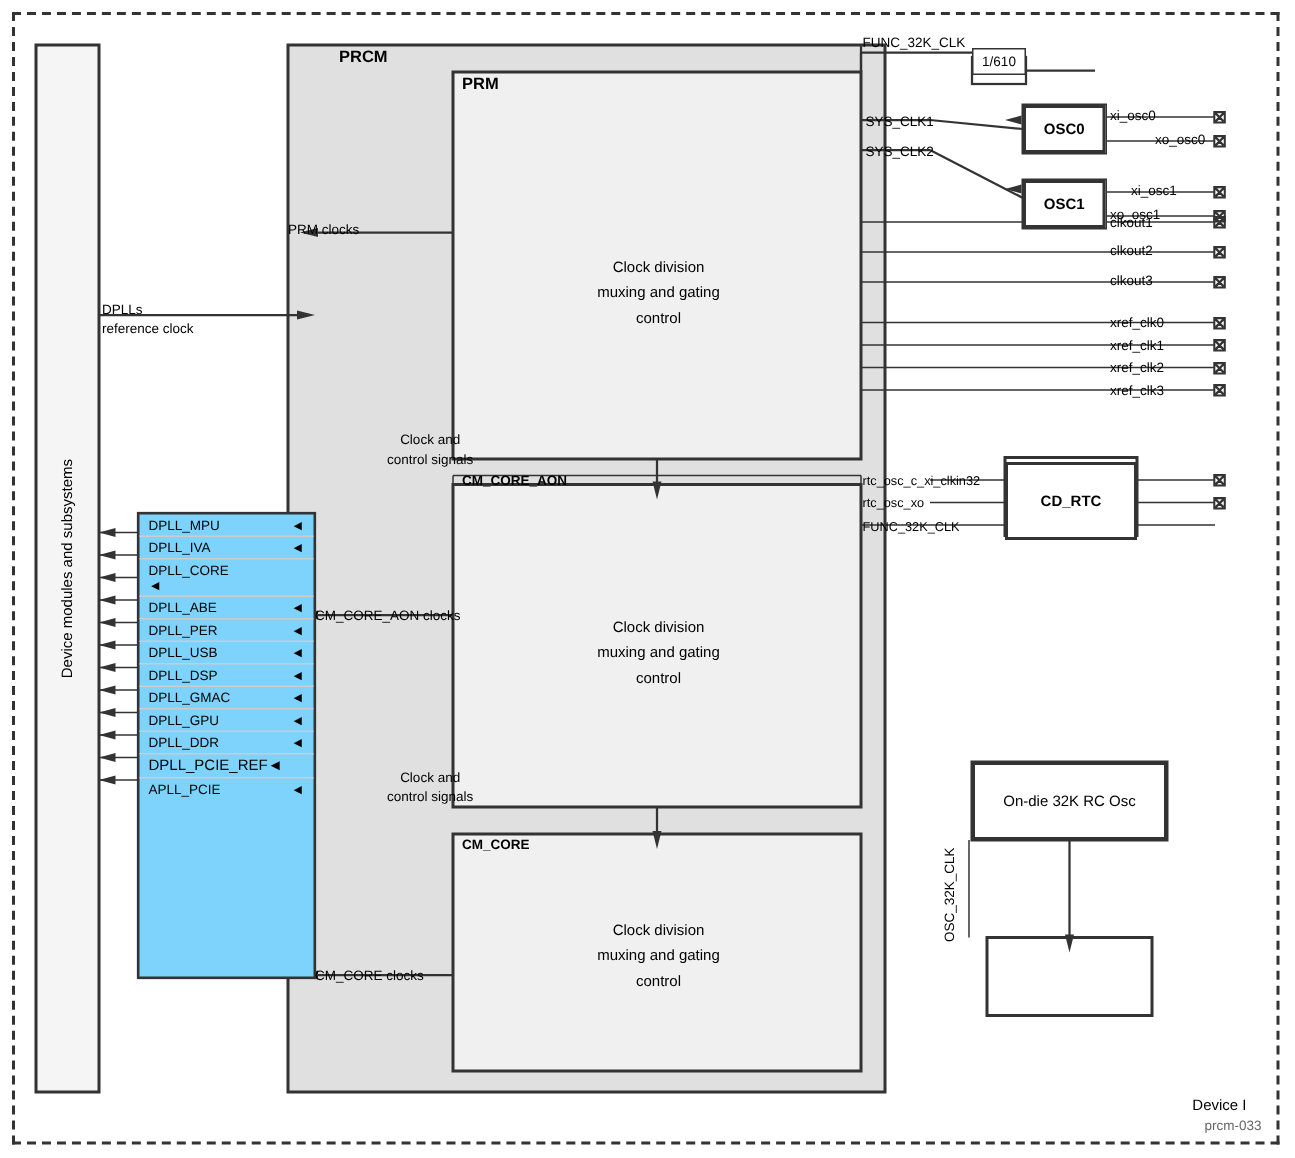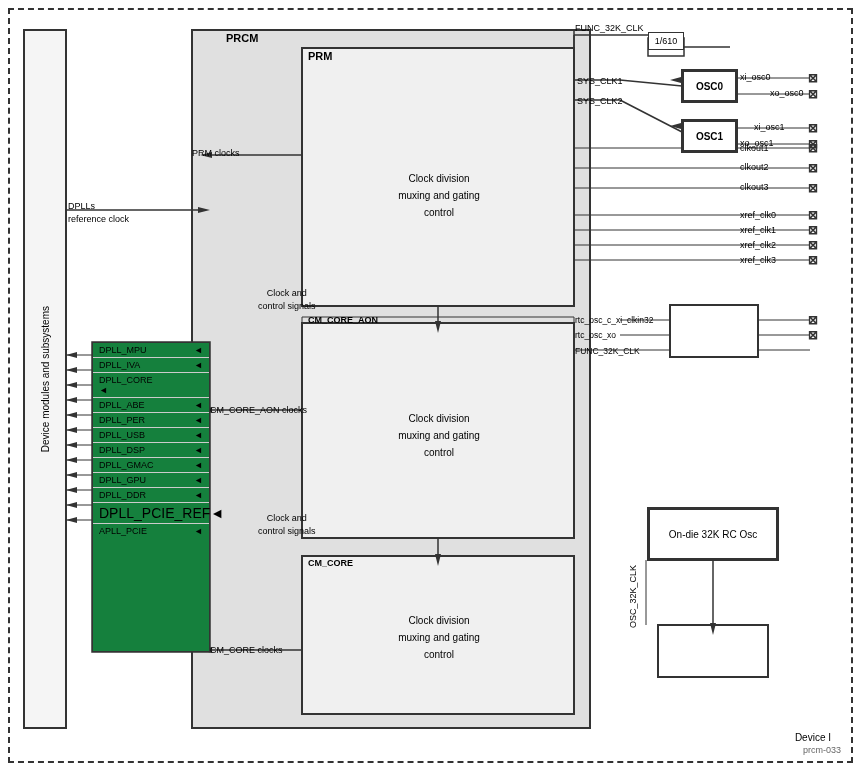--- a/index.html
+++ b/index.html
@@ -241,21 +241,21 @@
   <div class="signal-label" style="top:548px;left:298px;font-weight:bold;font-size:9px;">CM_CORE</div>
 
   <div style="position:absolute;top:555px;left:295px;width:268px;height:145px;display:flex;align-items:center;justify-content:center;text-align:center;font-size:10px;line-height:1.7;">
     Clock division<br>muxing and gating<br>control
   </div>
 
   <div style="position:absolute;top:20px;left:14px;width:42px;height:698px;display:flex;align-items:center;justify-content:center;">
     <div style="writing-mode:vertical-lr;transform:rotate(180deg);font-size:10px;text-align:center;white-space:nowrap;">Device modules and subsystems</div>
   </div>
 
-  <div style="position:absolute;top:332px;left:82px;width:118px;height:310px;border:1.5px solid #333;background:#15803d;">
+  <div style="position:absolute;top:332px;left:82px;width:118px;height:310px;border:1.5px solid #333;background:#7dd3fc;">
     <div style="padding:2px 6px;border-bottom:1px solid #ccc;font-size:9px;display:flex;justify-content:space-between;">
         <span>DPLL_MPU</span>
         <span>◄</span>
       </div>
     <div style="padding:2px 6px;border-bottom:1px solid #ccc;font-size:9px;display:flex;justify-content:space-between;">
         <span>DPLL_IVA</span>
         <span>◄</span>
       </div>
     <div style="padding:2px 6px;border-bottom:1px solid #ccc;font-size:9px;display:flex;justify-content:space-between;flex-direction:column;">
         <span>DPLL_CORE</span>
@@ -282,21 +282,21 @@
         <span>◄</span>
       </div>
     <div style="padding:2px 6px;border-bottom:1px solid #ccc;font-size:9px;display:flex;justify-content:space-between;">
         <span>DPLL_GPU</span>
         <span>◄</span>
       </div>
     <div style="padding:2px 6px;border-bottom:1px solid #ccc;font-size:9px;display:flex;justify-content:space-between;">
         <span>DPLL_DDR</span>
         <span>◄</span>
       </div>
-    <div style="padding:2px 6px;border-bottom:1px solid #ccc;font-size:14px;display:flex;justify-content:flex-start;">
+    <div style="padding:2px 6px;border-bottom:1px solid #ccc;font-size:10px;display:flex;justify-content:flex-start;">
         <span>DPLL_PCIE_REF</span>
         <span>◄</span>
       </div>
     <div style="padding:2px 6px;font-size:9px;display:flex;justify-content:space-between;">
         <span>APLL_PCIE</span>
         <span>◄</span>
       </div>
   </div>
 
   <div style="position:absolute;top:60px;left:672px;width:55px;height:32px;border:2px solid #333;background:#fff;display:flex;align-items:center;justify-content:center;font-size:10px;font-weight:bold;">OSC0</div>
@@ -338,20 +338,21 @@
   <div class="signal-label" style="top:190px;left:58px;font-size:9px;line-height:1.4;">DPLLs<br>reference clock</div>
 
   <div class="signal-label" style="top:277px;left:248px;font-size:9px;text-align:center;line-height:1.4;">Clock and<br>control signals</div>
 
   <div class="signal-label" style="top:395px;left:200px;font-size:9px;">CM_CORE_AON clocks</div>
 
   <div class="signal-label" style="top:502px;left:248px;font-size:9px;text-align:center;line-height:1.4;">Clock and<br>control signals</div>
 
   <div class="signal-label" style="top:635px;left:200px;font-size:9px;">CM_CORE clocks</div>
 
+  <div style="position:absolute;top:298px;left:660px;width:88px;height:52px;border:2px solid #333;background:#fff;display:flex;align-items:center;justify-content:center;font-size:10px;font-weight:bold;">CD_RTC</div>
 
   <div class="signal-label" style="top:305px;left:565px;font-size:8.5px;">rtc_osc_c_xi_clkin32</div>
 
   <div class="signal-label" style="top:320px;left:565px;font-size:8.5px;">rtc_osc_xo</div>
 
   <div class="signal-label" style="top:336px;left:565px;font-size:8.5px;">FUNC_32K_CLK</div>
 
   <div style="position:absolute;top:498px;left:638px;width:130px;height:52px;border:2px solid #333;background:#fff;display:flex;align-items:center;justify-content:center;font-size:10px;text-align:center;">On-die 32K RC Osc</div>
 
   <div style="position:absolute;top:555px;left:618px;font-size:9px;writing-mode:vertical-lr;transform:rotate(180deg);">OSC_32K_CLK</div>

